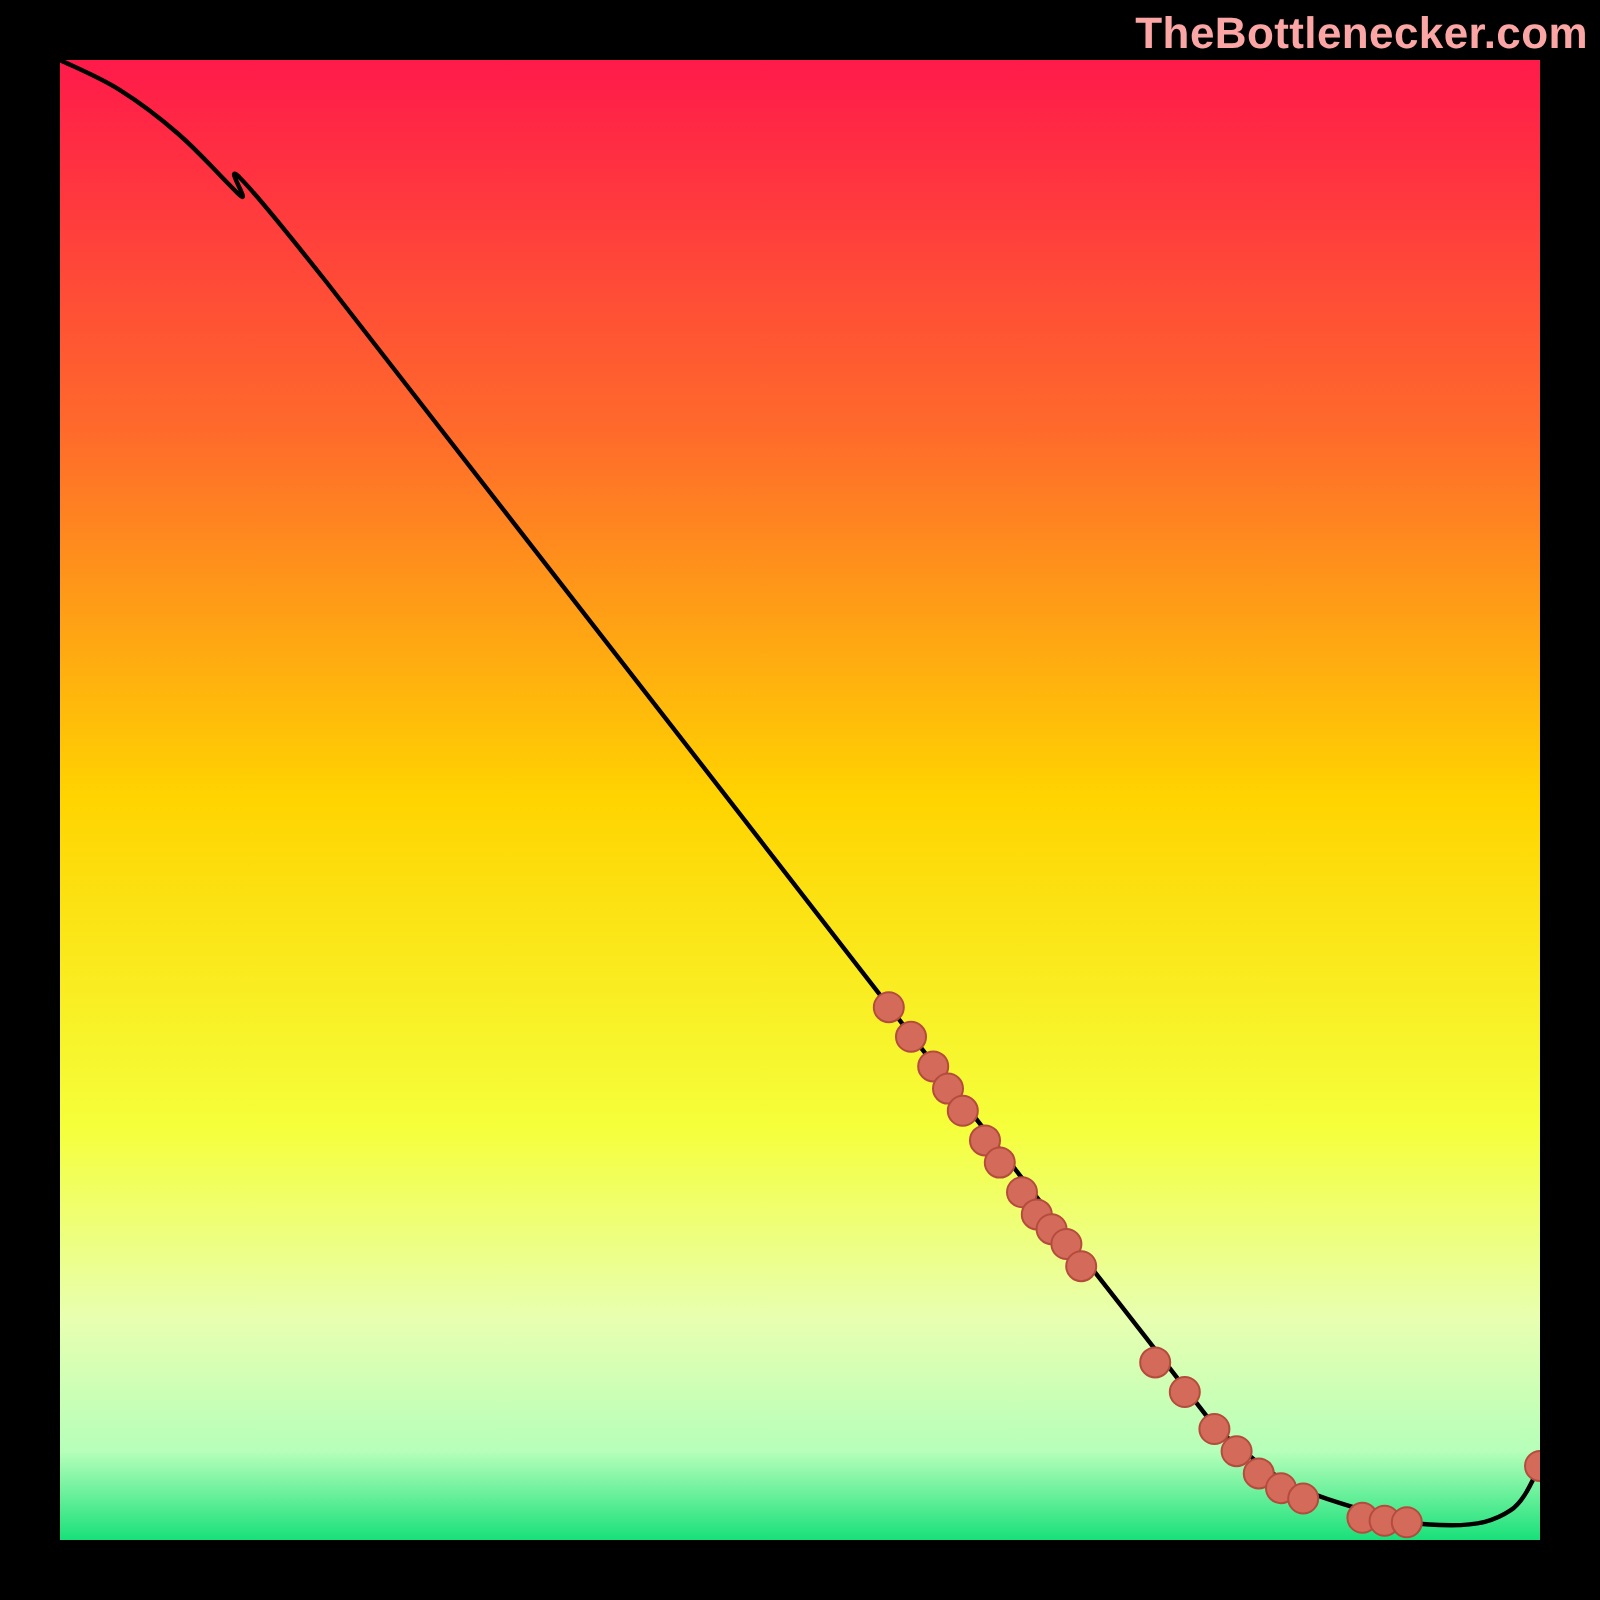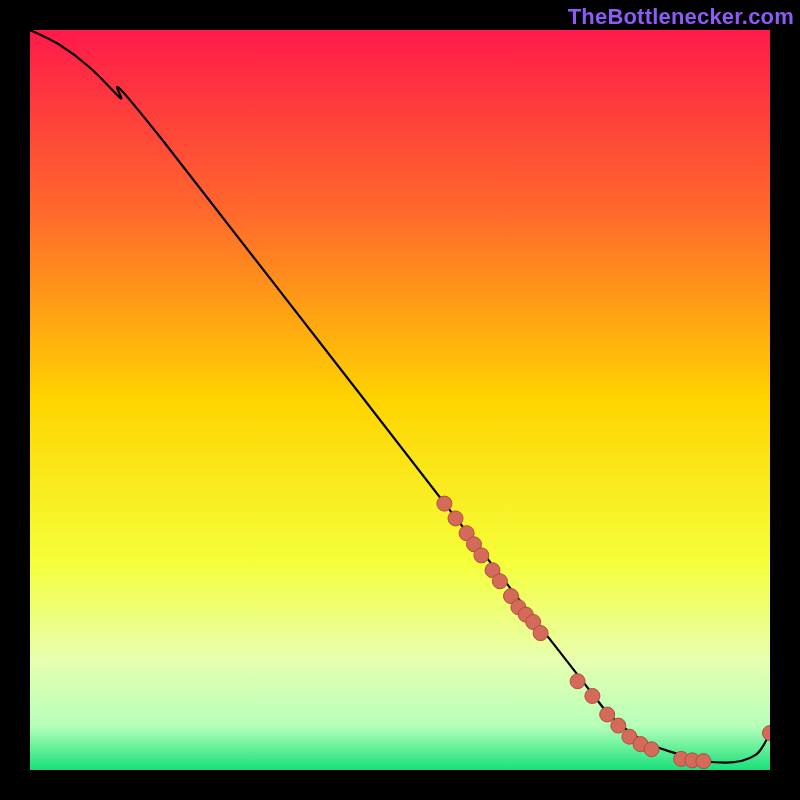--- a/index.html
+++ b/index.html
@@ -5,21 +5,21 @@
   * { margin: 0; padding: 0; box-sizing: border-box; }
   html, body { width: 800px; height: 800px; background: #000; overflow: hidden; }
   .frame { position: relative; width: 800px; height: 800px; background: #000; }
   .watermark {
     position: absolute;
     top: 4px;
     right: 6px;
     font-family: Arial, Helvetica, sans-serif;
     font-size: 22px;
     font-weight: 600;
-    color: #8b5cf6;
+    color: #fca5a5;
     letter-spacing: 0.2px;
   }
   .plot-wrap {
     position: absolute;
     left: 30px;
     top: 30px;
     width: 740px;
     height: 740px;
   }
   svg { display: block; }

